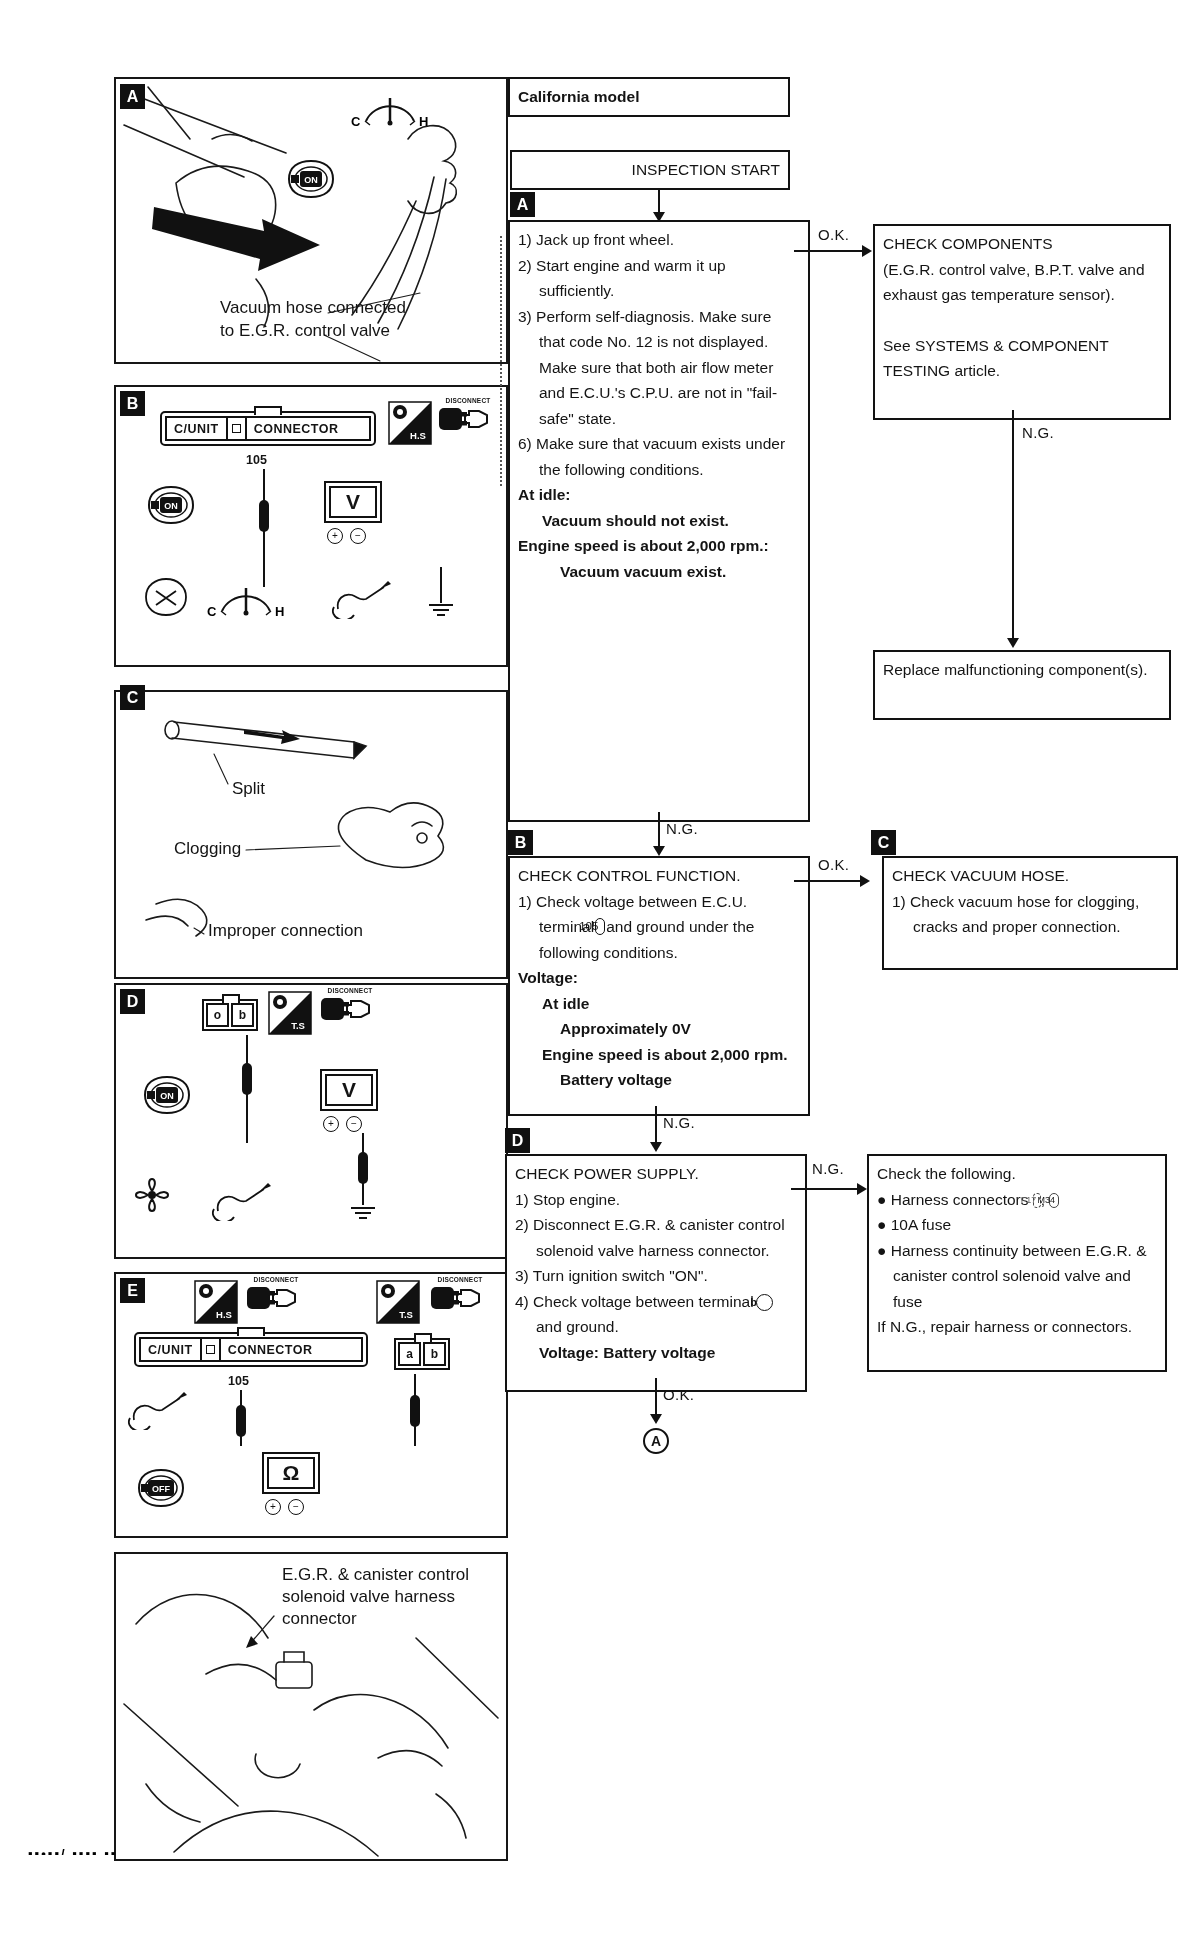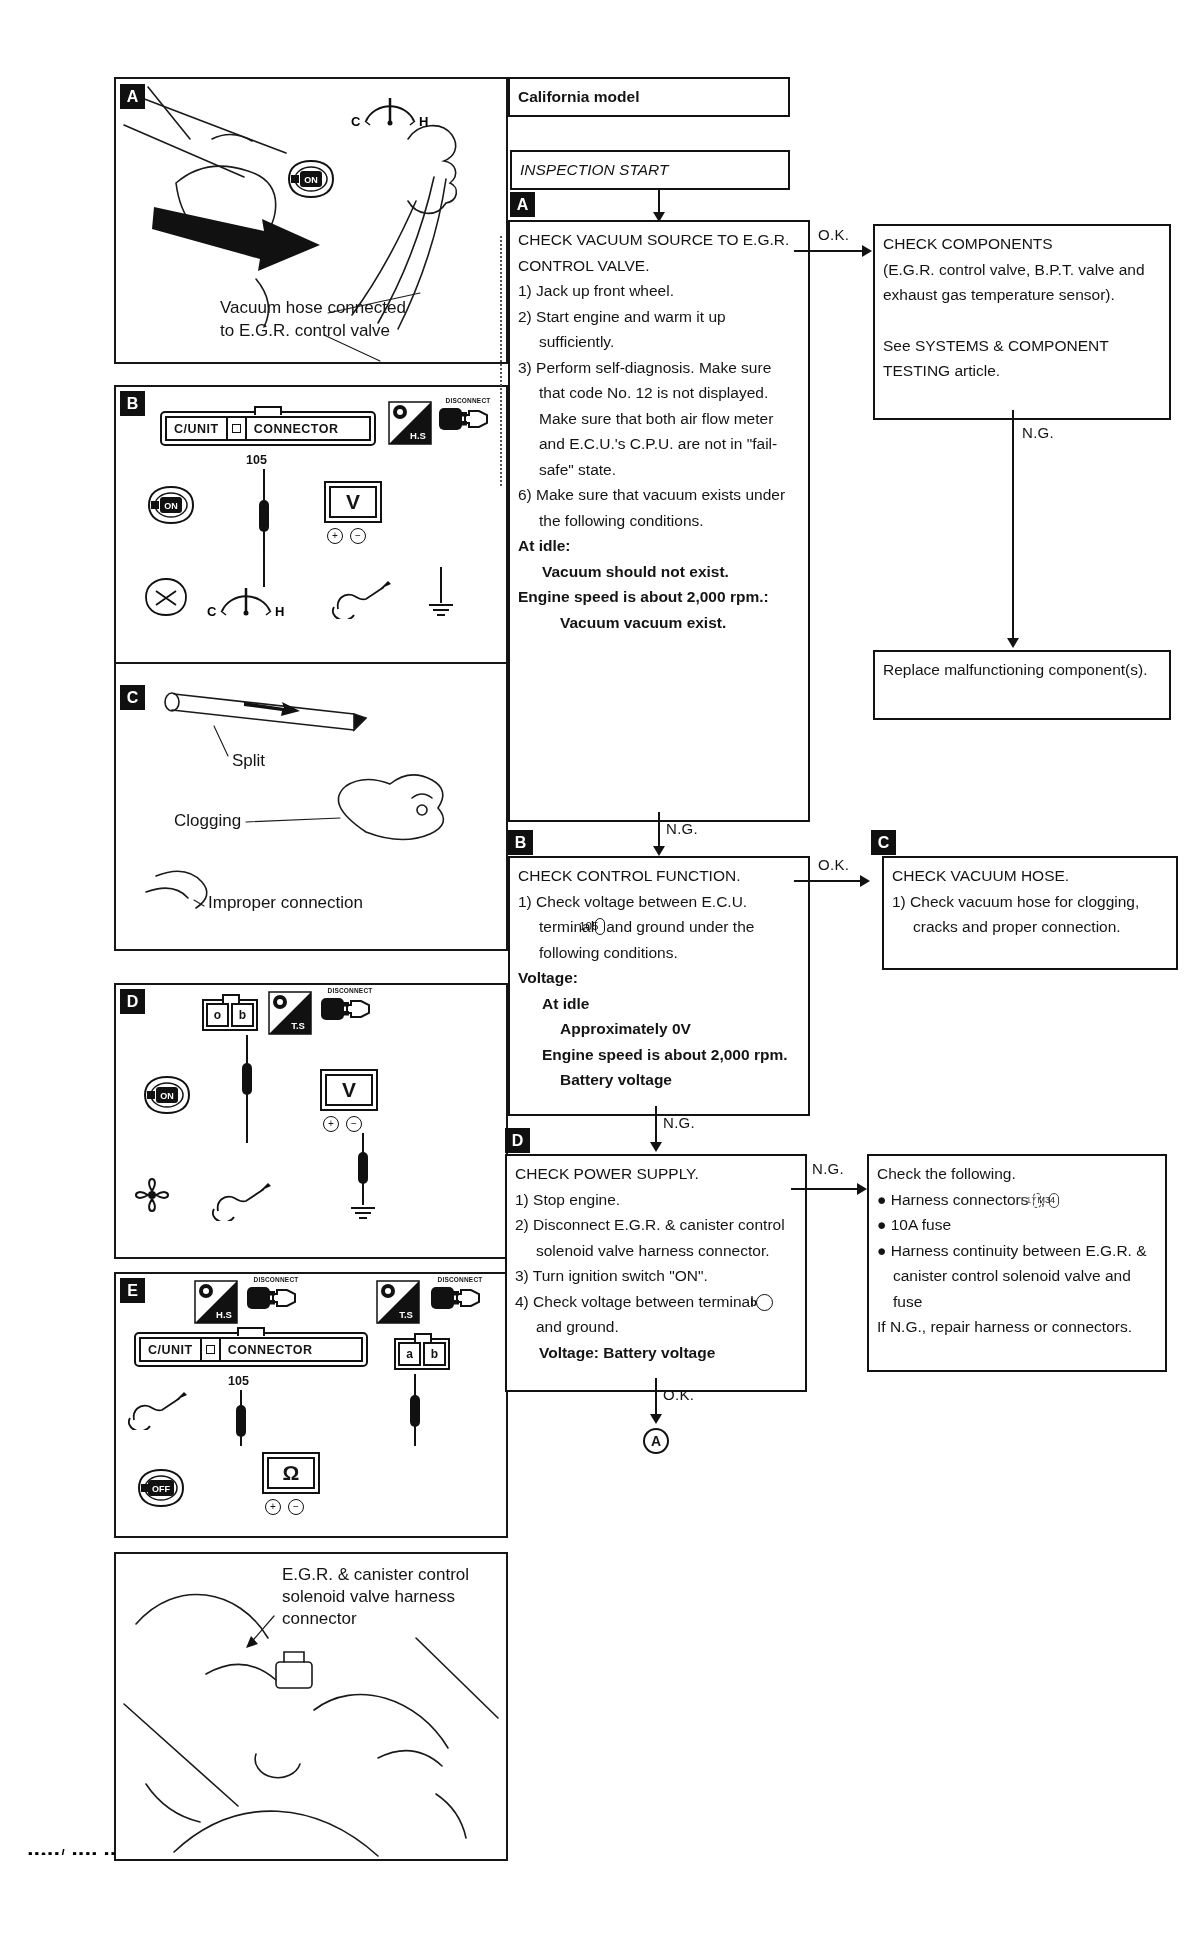--- a/index.html
+++ b/index.html
@@ -7,21 +7,21 @@
         font-family:"Liberation Sans",sans-serif;color:#141414;overflow:hidden;}
   
   .fbox{position:absolute;border:2px solid #121212;background:#fff;
         padding:5px 8px;font-size:15.5px;line-height:25.5px;}
   .fbox .t{font-weight:normal;}
   .step{padding-left:21px;text-indent:-21px;}
   .cond{font-weight:bold;}
   .ind1{padding-left:24px;}
   .ind2{padding-left:42px;}
   .bullet{padding-left:16px;text-indent:-16px;}
-  .ctr{text-align:left;font-style:italic;}
+  .ctr{text-align:right;}
   .bold{font-weight:bold;}
   .spacer{height:25px;}
   
   .tag{position:absolute;width:25px;height:25px;background:#101010;color:#fff;
        font-weight:bold;font-size:16px;display:flex;align-items:center;
        justify-content:center;z-index:3;}
   
   .vline{position:absolute;width:2px;background:#121212;}
   .hline{position:absolute;height:2px;background:#121212;}
   .dotted{position:absolute;width:0;border-left:2px dotted #555;}
@@ -195,21 +195,21 @@
     </svg>
     <svg style="position:absolute;left:312px;top:180px" width="26" height="54">
       <line x1="13" y1="0" x2="13" y2="36" stroke="#111" stroke-width="2"></line>
       <line x1="1" y1="38" x2="25" y2="38" stroke="#111" stroke-width="2"></line>
       <line x1="5" y1="43" x2="21" y2="43" stroke="#111" stroke-width="2"></line>
       <line x1="9" y1="48" x2="17" y2="48" stroke="#111" stroke-width="2"></line>
     </svg>
   </div>
   <div class="tag" style="left:120px;top:391px">B</div>
 
-  <div class="panel" style="left:114px;top:662px;width:390px;height:285px">
+  <div class="panel" style="left:114px;top:690px;width:390px;height:285px">
     <svg width="390" height="285" viewBox="0 0 390 285">
       <g fill="none" stroke="#1a1a1a" stroke-width="1.6" stroke-linecap="round">
         <path d="M58,30 L238,50"></path>
           <path d="M56,46 L238,66"></path>
         <ellipse cx="56" cy="38" rx="7" ry="9"></ellipse>
         <path d="M238,50 l12,4 l-12,12 z" fill="#111"></path>
         <path d="M112,92 L98,62" stroke-width="1.1"></path>
         <path d="M250,168 q-42,-28 -20,-46 q18,-12 44,-2 q20,-16 42,-4 q18,10 6,28 q14,16 -8,26 q-28,12 -64,-2 z"></path>
         <circle cx="306" cy="146" r="5"></circle>
           <path d="M296,134 q10,-8 20,0"></path>
@@ -392,21 +392,20 @@
   </div>
 
   <div class="vline" style="left:658px;top:190px;height:24px"></div>
   <div class="ah-down" style="left:653px;top:212px"></div>
 
   <div class="dotted" style="left:500px;top:236px;height:250px"></div>
 
   <div class="tag" style="left:510px;top:192px">A</div>
 
   <div class="fbox" style="left:508px;top:220px;width:282px;height:588px">
-    <div class="t">CHECK VACUUM SOURCE TO E.G.R. CONTROL VALVE.</div>
     <div class="step">1) Jack up front wheel.</div>
     <div class="step">2) Start engine and warm it up sufficiently.</div>
     <div class="step">3) Perform self-diagnosis. Make sure that code No. 12 is not displayed. Make sure that both air flow meter and E.C.U.'s C.P.U. are not in "fail-safe" state.</div>
     <div class="step">6) Make sure that vacuum exists under the following conditions.</div>
     <div class="cond">At idle:</div>
     <div class="cond ind1">Vacuum should not exist.</div>
     <div class="cond">Engine speed is about 2,000 rpm.:</div>
     <div class="cond ind2">Vacuum vacuum exist.</div>
   </div>
 

